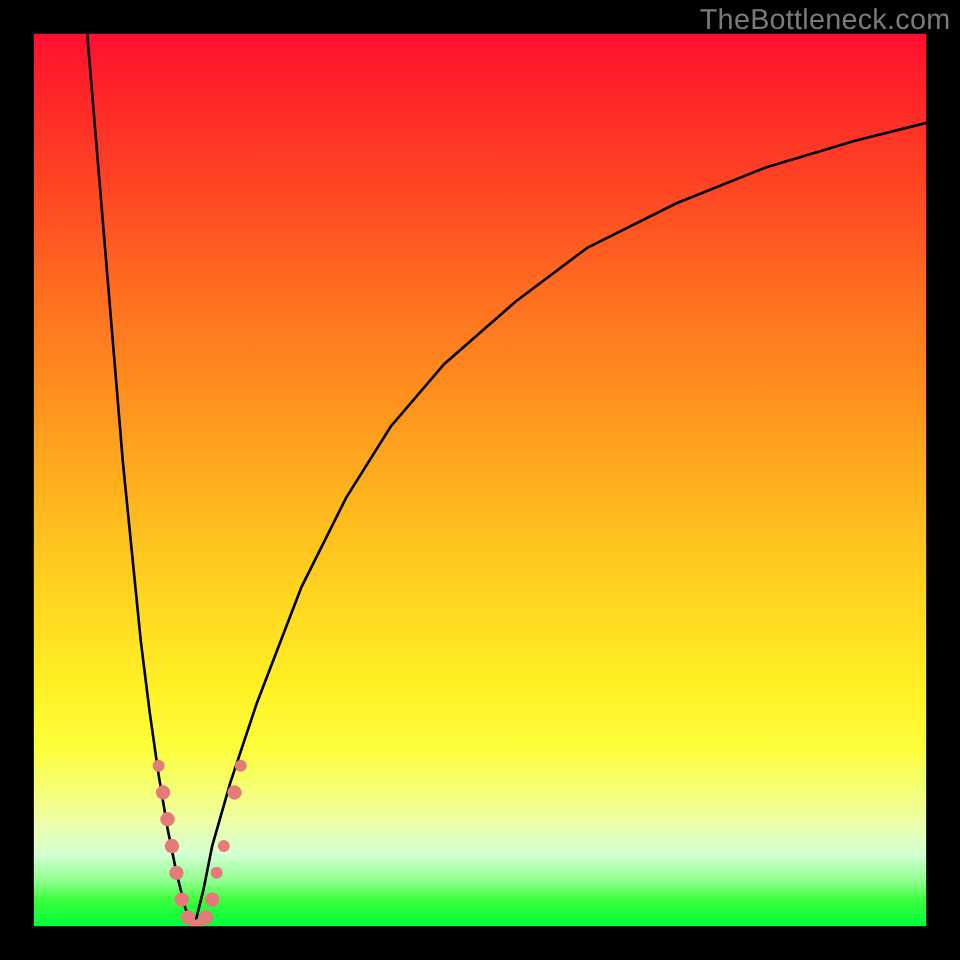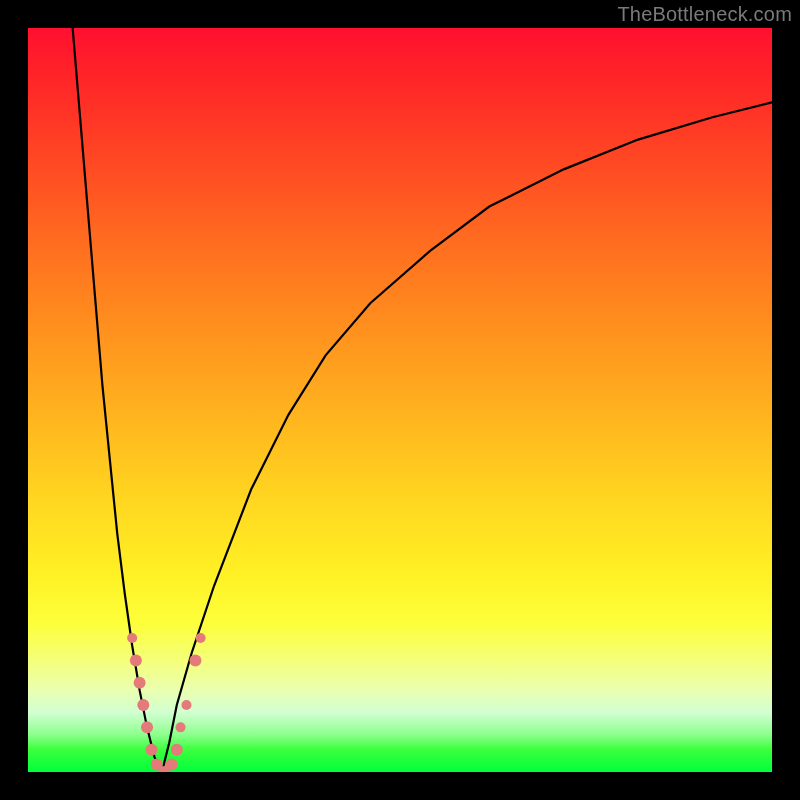--- a/index.html
+++ b/index.html
@@ -48,21 +48,21 @@
   }
   svg.curves {
     position: absolute;
     inset: 0;
   }
   .watermark {
     position: absolute;
     top: 3px;
     right: 8px;
     color: #7a7a7a;
-    font-size: 20px;
+    font-size: 24px;
     letter-spacing: 0.2px;
     user-select: none;
   }
 </style>
 </head>
 <body>
 
 <div class="frame">
   <div class="plot-area">
     <div class="gradient"></div>

